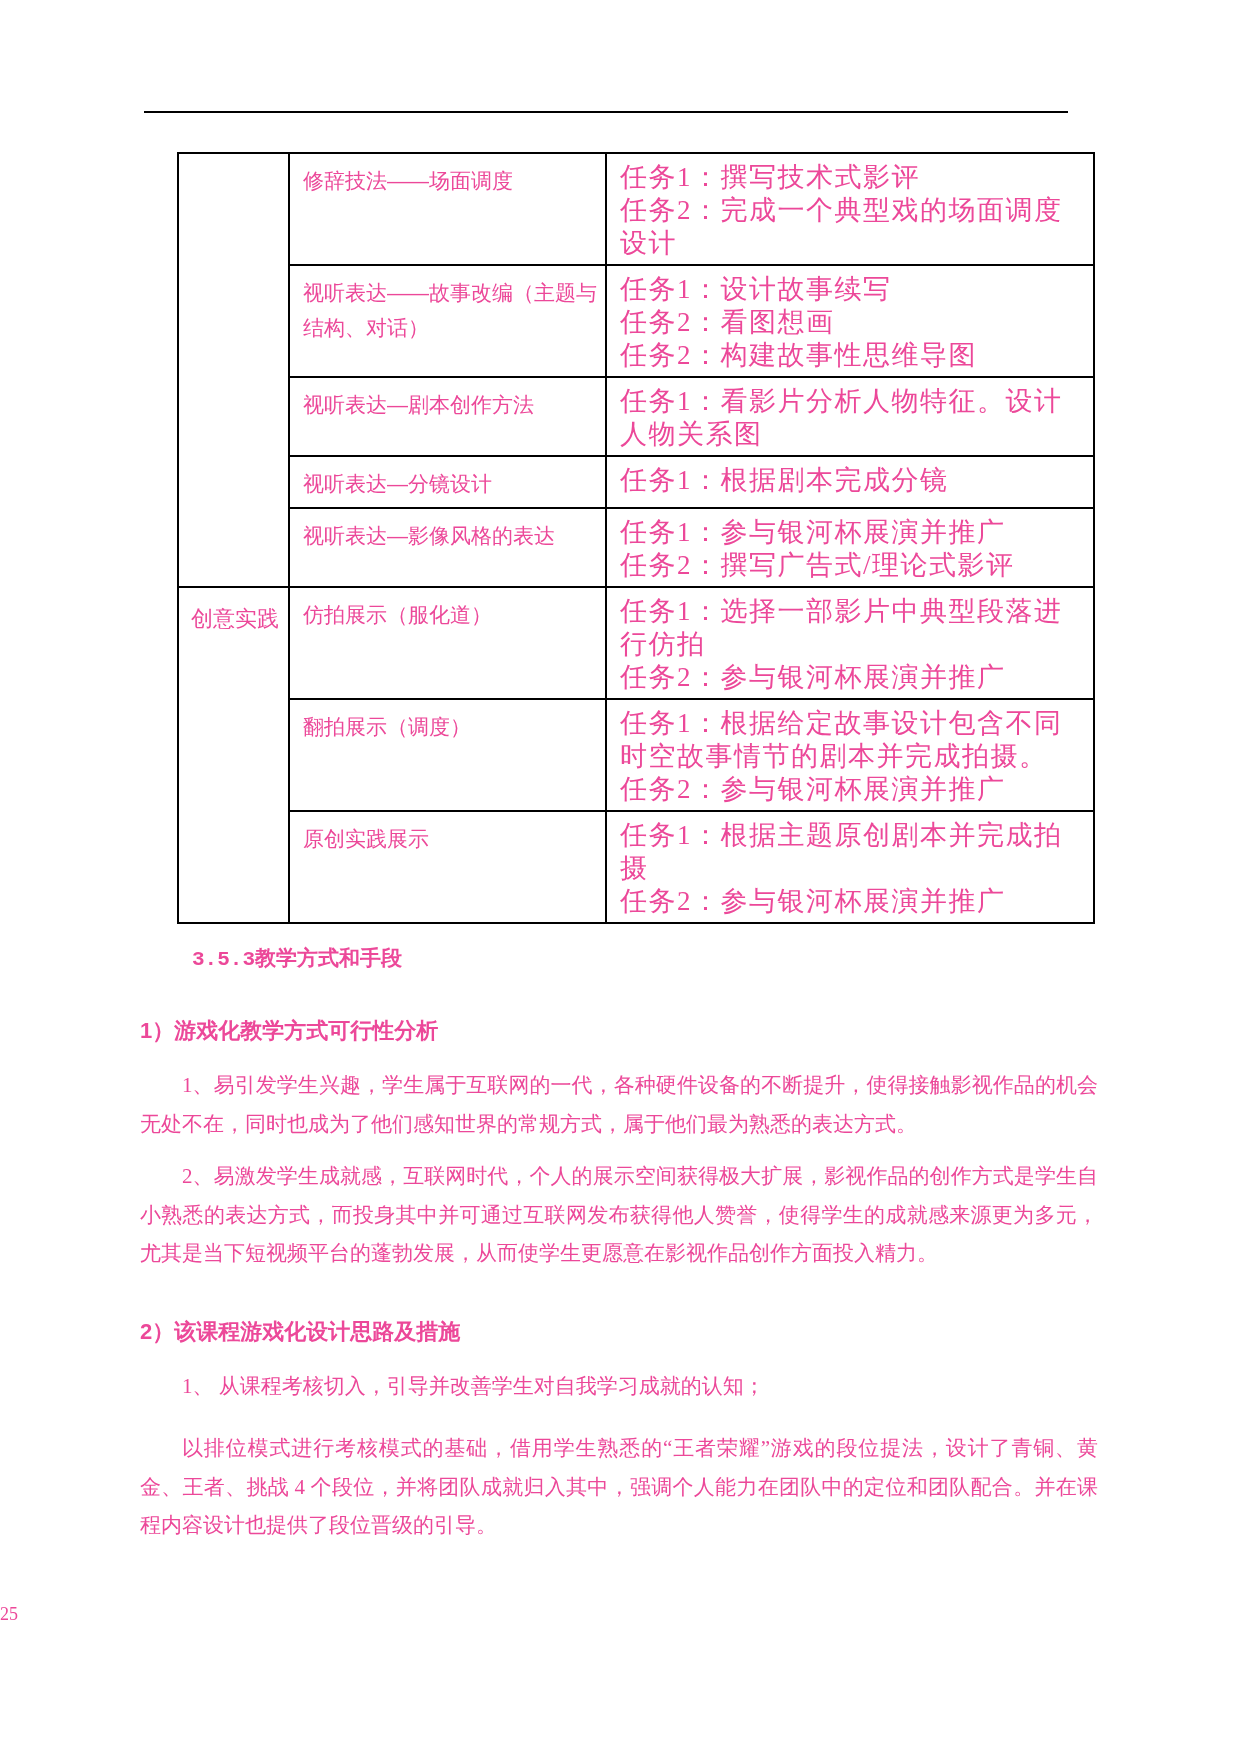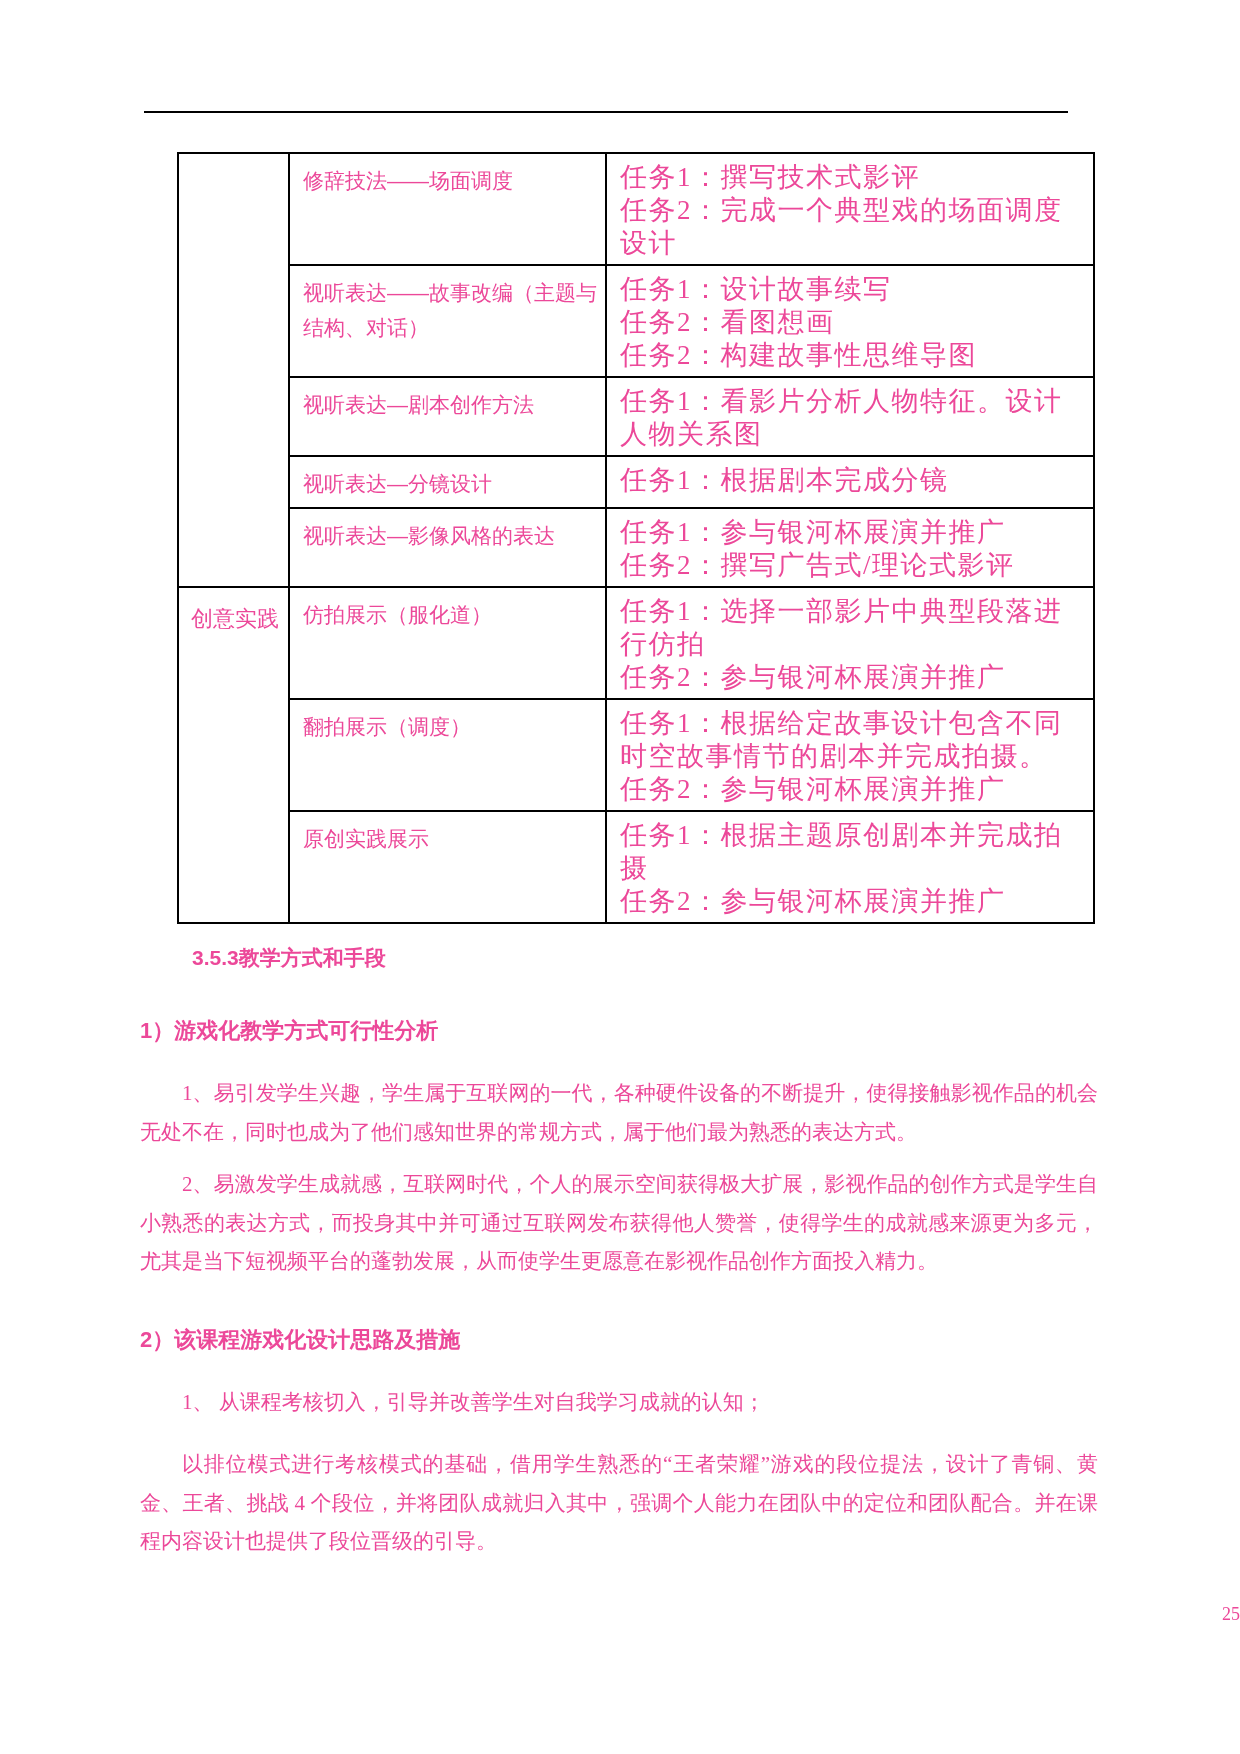--- a/index.html
+++ b/index.html
@@ -45,45 +45,45 @@
     padding:9px 8px 4px 13px;
   }
   .tasks-cell {
     font-family:"Liberation Serif", serif;
     font-size:27px;
     line-height:33px;
     letter-spacing:1.5px;
     padding:7px 8px 4px 13px;
   }
   .heading-353 {
-    font-family:Liberation Sans, sans-serif;
+    font-family:Liberation Mono, monospace;
     font-weight:bold;
     font-size:21px;
     margin:20px 0 0 52px;
   }
   .section-heading {
     font-family:"Liberation Sans", sans-serif;
     font-weight:bold;
     font-size:22px;
     margin:44px 0 0 0;
   }
   .body-para {
     font-size:21px;
     line-height:38.5px;
     text-indent:2em;
     text-align:justify;
     margin:14px 0 0 0;
     width:958px;
   }
-  .body-para.first { margin-top:28px; }
+  .body-para.first { margin-top:20px; }
   .body-para.spaced { margin-top:24px; }
   .page-number {
     position:absolute;
     top:1604px; left:0; width:1240px;
-    text-align:right;
+    text-align:left;
     font-family:"Liberation Serif", serif;
     font-size:18px;
   }
 </style>
 </head>
 <body>
 
 <div class="page">
 
   <div class="header-rule"></div>

